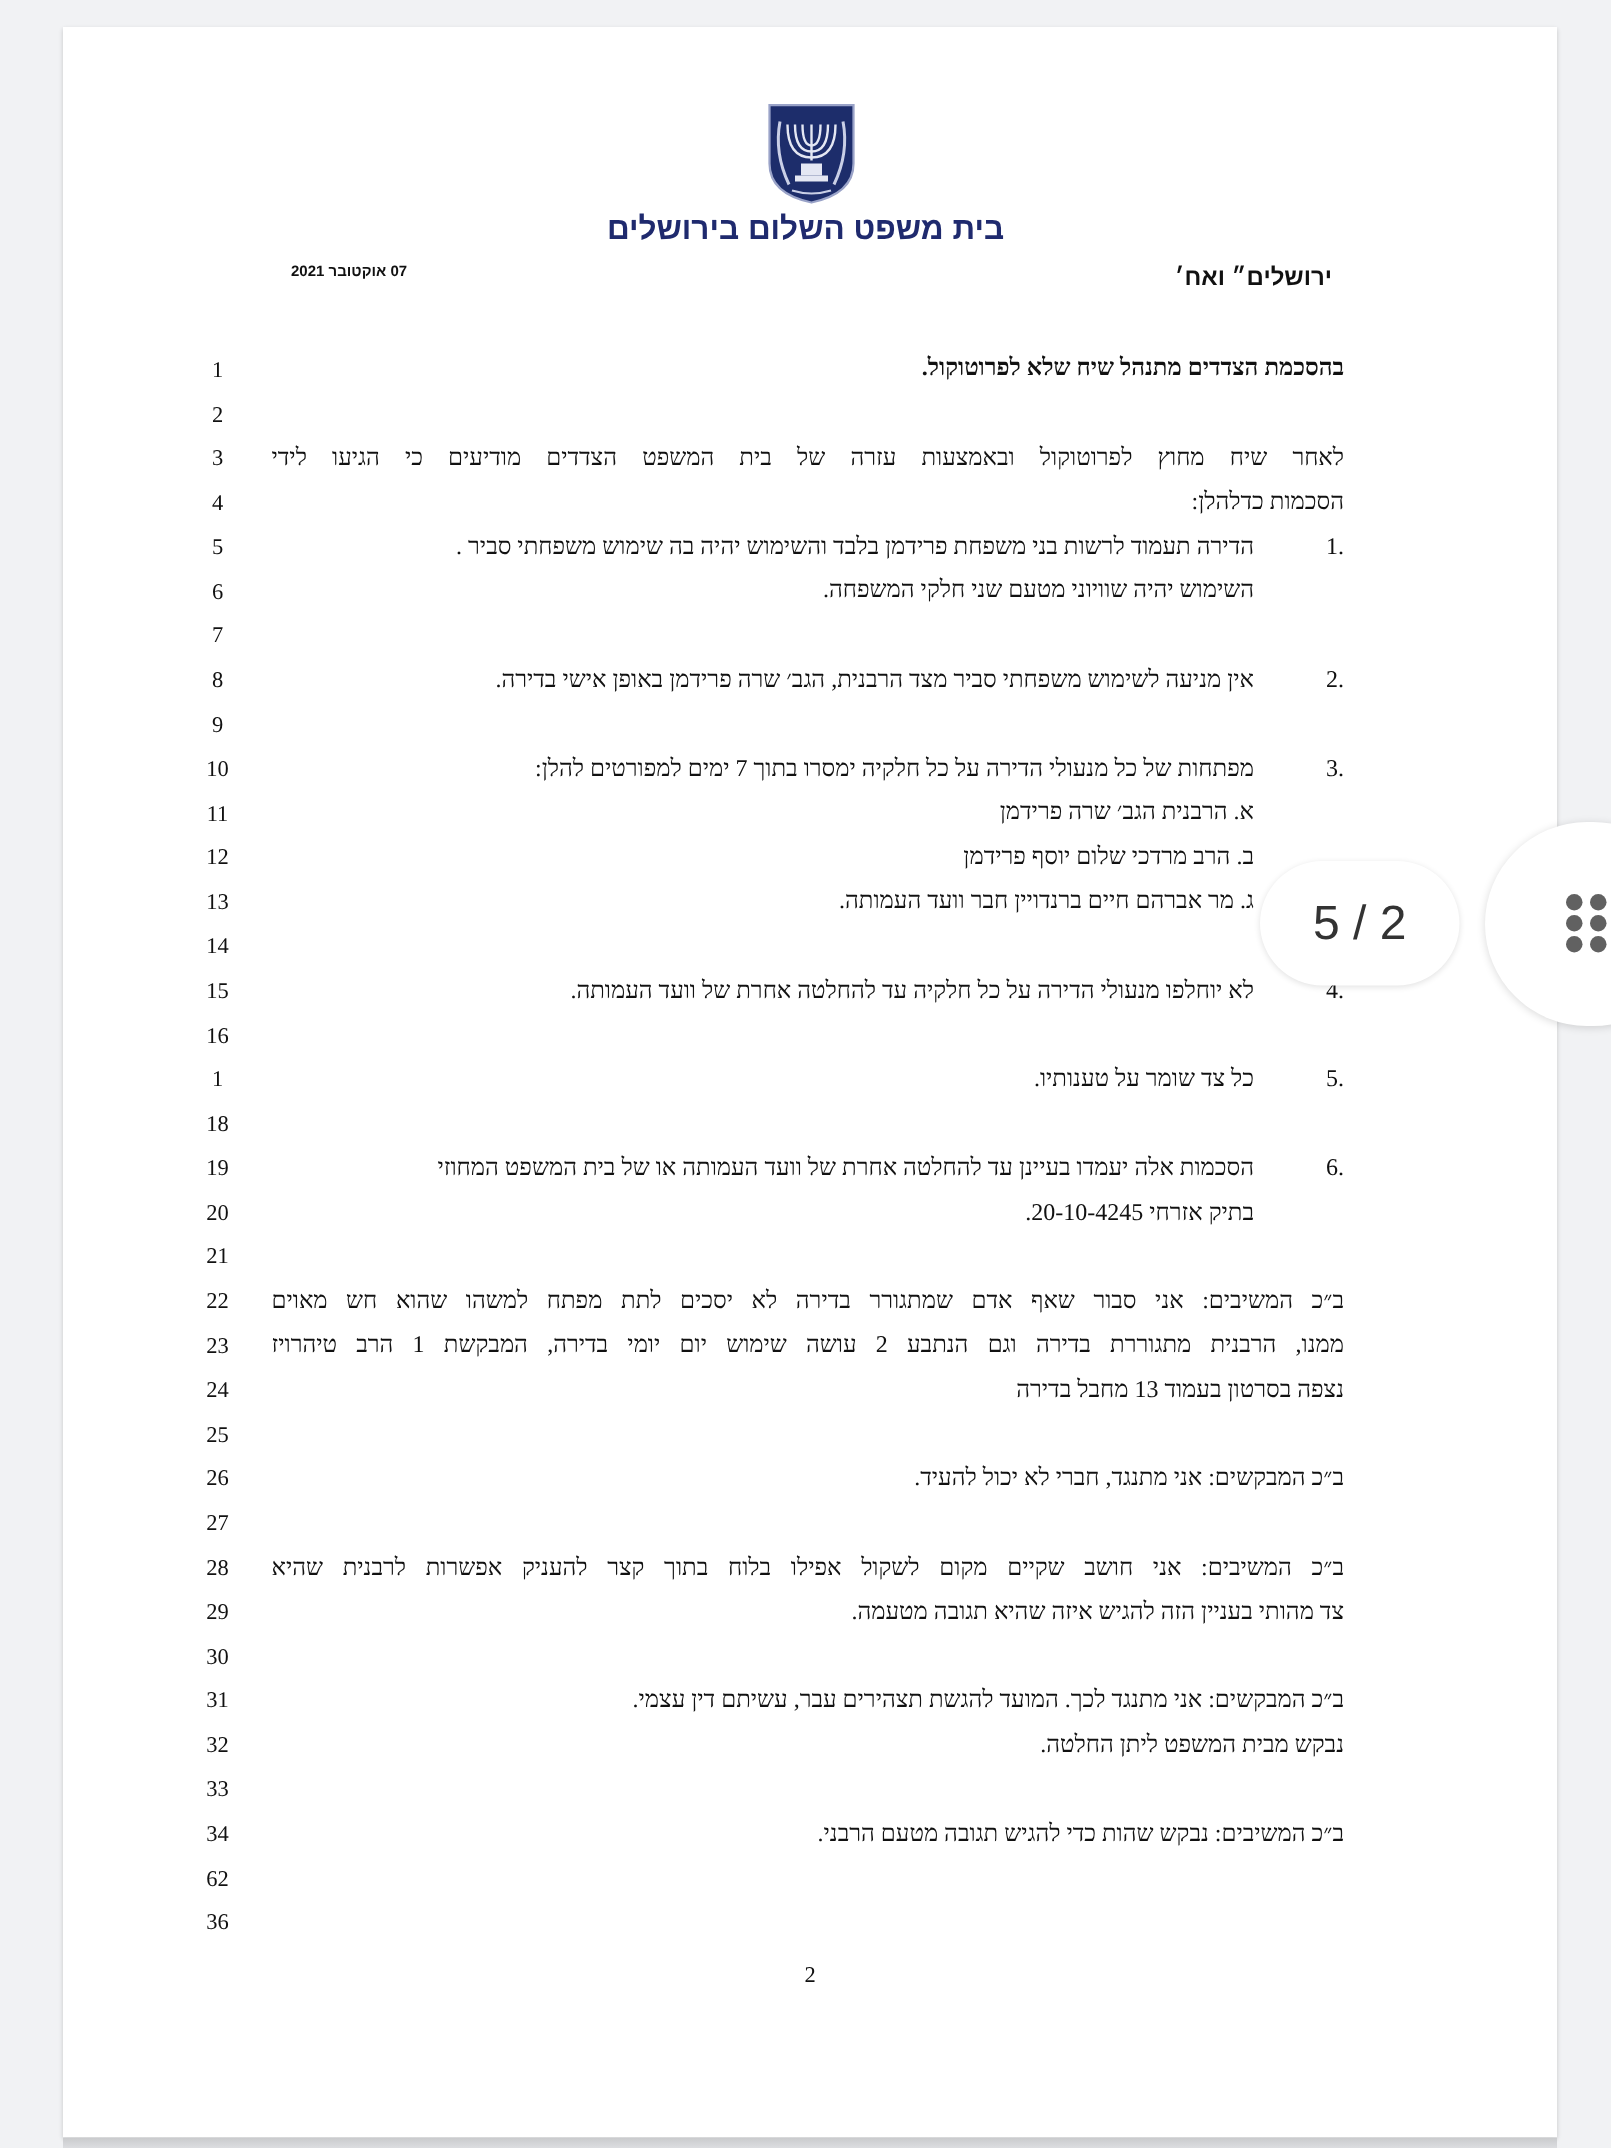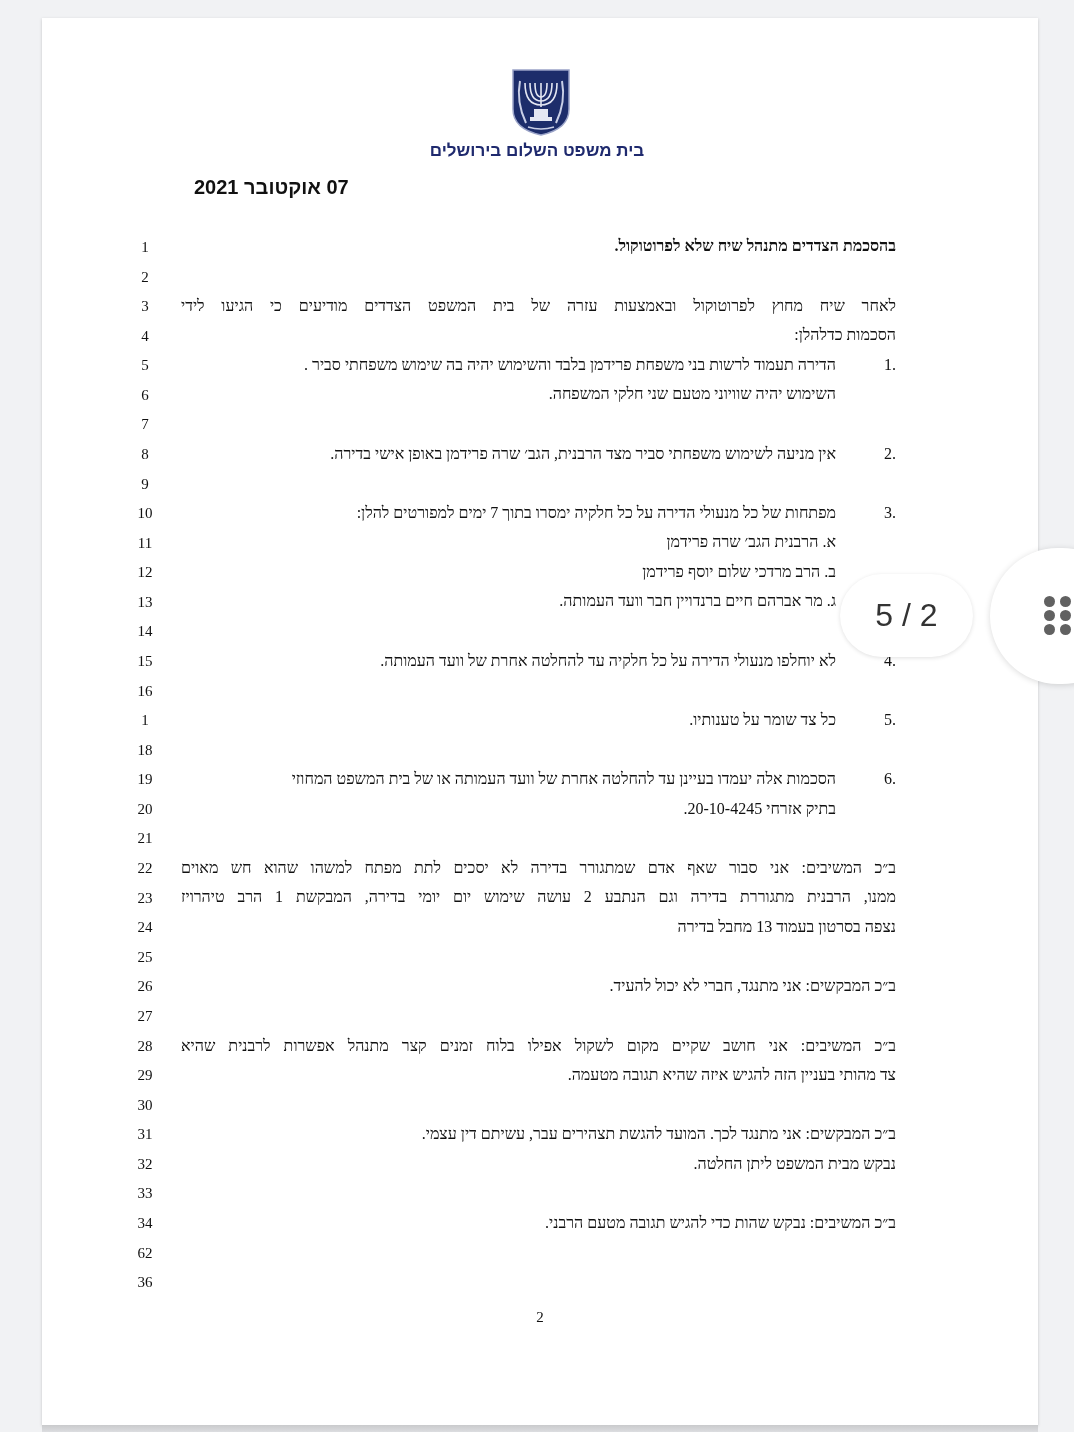--- a/index.html
+++ b/index.html
@@ -13,30 +13,30 @@
   }
   .page-bottom-edge {
     position:absolute; left:42px; top:1425px; width:996px; height:7px;
     background:linear-gradient(#c9cacc,#dcdde0);
   }
   .emblem {
     position:absolute; left:510px; top:67px; width:62px; height:70px;
   }
   .court-name {
     position:absolute; left:0; width:1074px; top:141px; text-align:center;
-    font-family:"Liberation Sans", sans-serif; font-weight:bold; font-size:17px; color:#1f2a6e;
+    font-family:"Liberation Sans", sans-serif; font-weight:bold; font-size:21px; color:#1f2a6e;
     direction:rtl;
   }
   .case-title {
     position:absolute; right:186px; top:176px; width:430px; direction:rtl; text-align:right;
     font-family:"Liberation Sans", sans-serif; font-weight:bold; font-size:16px; color:#111; line-height:20px;
   }
   .case-date {
     position:absolute; left:194px; top:176px; direction:rtl;
-    font-family:"Liberation Sans", sans-serif; font-weight:bold; font-size:20px; color:#111;
+    font-family:"Liberation Sans", sans-serif; font-weight:bold; font-size:10px; color:#111;
   }
   .line-num {
     position:absolute; left:128px; width:34px; text-align:center;
     font-family:"Liberation Serif", serif; font-size:15px; color:#111;
   }
   .txt {
     position:absolute; direction:rtl; text-align:right; white-space:nowrap;
     font-family:"Liberation Serif", serif; font-size:16px; color:#111;
   }
   .txt.bold { font-weight:bold; }
@@ -81,20 +81,21 @@
     <path d="M15 16 Q15 38 31 38 Q47 38 47 16"></path>
   </g>
   <rect x="24" y="42" width="14" height="8" fill="#e4e7f3"></rect>
   <rect x="20" y="50" width="22" height="4" fill="#e4e7f3"></rect>
   <path d="M18 60 Q31 64 44 60" stroke="#c9cfe6" stroke-width="1.4" fill="none"></path>
 </svg>
 
 <div class="court-name">בית משפט השלום בירושלים</div>
 
 <div class="case-title">
+  <div>ירושלים״ ואח׳</div>
 </div>
 <div class="case-date">07 אוקטובר 2021</div>
 
 <div id="line-numbers">
   <div class="line-num" style="top:239px">1</div>
   <div class="line-num" style="top:269px">2</div>
   <div class="line-num" style="top:298px">3</div>
   <div class="line-num" style="top:328px">4</div>
   <div class="line-num" style="top:357px">5</div>
   <div class="line-num" style="top:387px">6</div>
@@ -157,21 +158,21 @@
 <div class="itemnum" style="top:770px;">6.</div>
 <div class="txt" style="right:238px; top:770px;">הסכמות אלה יעמדו בעיינן עד להחלטה אחרת של וועד העמותה או של בית המשפט המחוזי</div>
 <div class="txt" style="right:238px; top:800px;">בתיק אזרחי 20-10-4245.</div>
 
 <div class="txt justify" style="right:178px; top:859px; width:715px;">ב״כ המשיבים: אני סבור שאף אדם שמתגורר בדירה לא יסכים לתת מפתח למשהו שהוא חש מאוים</div>
 <div class="txt justify" style="right:178px; top:888px; width:715px;">ממנו, הרבנית מתגוררת בדירה וגם הנתבע 2 עושה שימוש יום יומי בדירה,  המבקשת 1 הרב טיהרויז</div>
 <div class="txt" style="right:178px; top:918px;">נצפה בסרטון בעמוד 13 מחבל בדירה</div>
 
 <div class="txt" style="right:178px; top:977px;text-align:right;">ב״כ המבקשים: אני מתנגד, חברי לא יכול להעיד.</div>
 
-<div class="txt justify" style="right:178px; top:1037px; width:715px;">ב״כ המשיבים: אני חושב שקיים מקום לשקול אפילו בלוח זמנים קצר מתנהל אפשרות לרבנית שהיא</div>
+<div class="txt justify" style="right:178px; top:1037px; width:715px;">ב״כ המשיבים: אני חושב שקיים מקום לשקול אפילו בלוח בתוך קצר להעניק אפשרות לרבנית שהיא</div>
 <div class="txt" style="right:178px; top:1066px;">צד מהותי בעניין הזה להגיש איזה שהיא תגובה מטעמה.</div>
 
 <div class="txt" style="right:178px; top:1125px;">ב״כ המבקשים: אני מתנגד לכך. המועד להגשת תצהירים עבר, עשיתם דין  עצמי.</div>
 <div class="txt" style="right:178px; top:1155px;margin-left:43px;">נבקש מבית המשפט ליתן החלטה.</div>
 
 <div class="txt" style="right:178px; top:1214px;text-align:center;">ב״כ המשיבים: נבקש שהות כדי להגיש תגובה מטעם הרבני.</div>
 
 <div class="footer-page">2</div>
 
 <div class="page-indicator">

